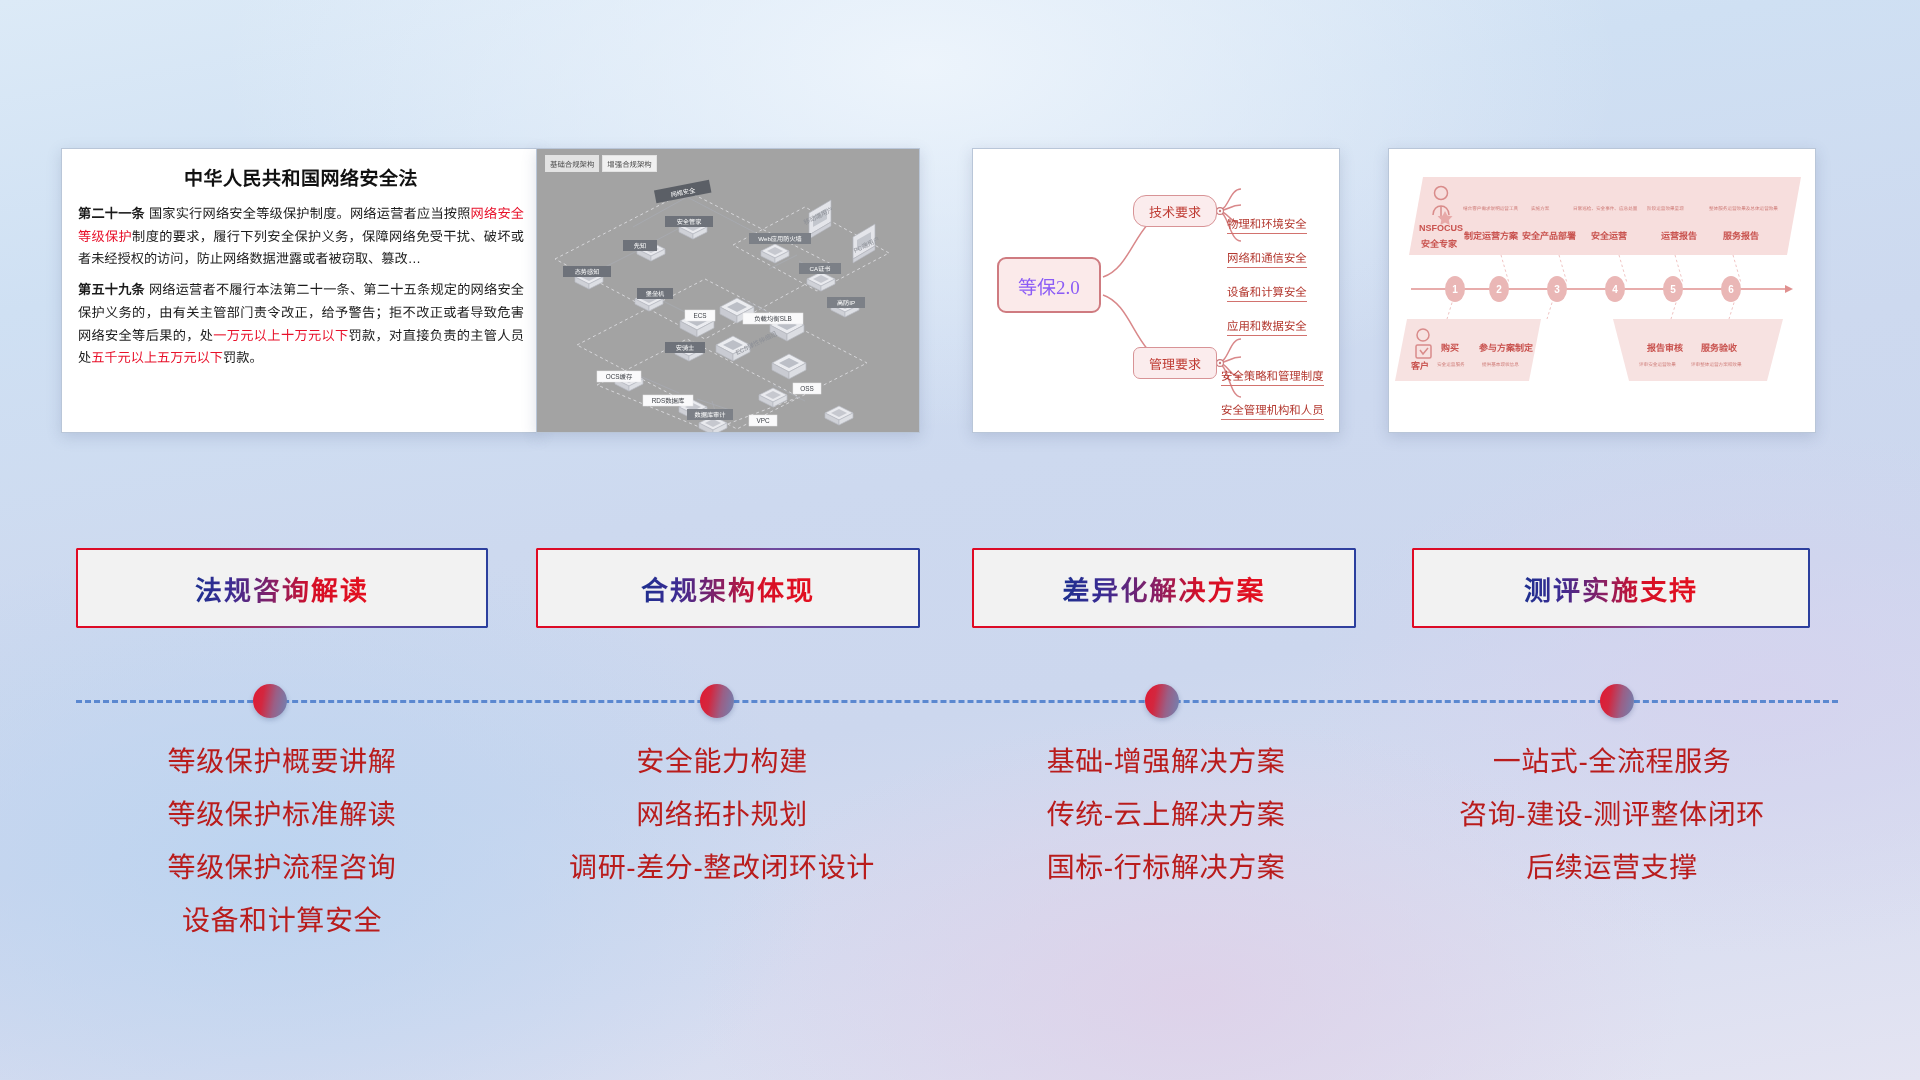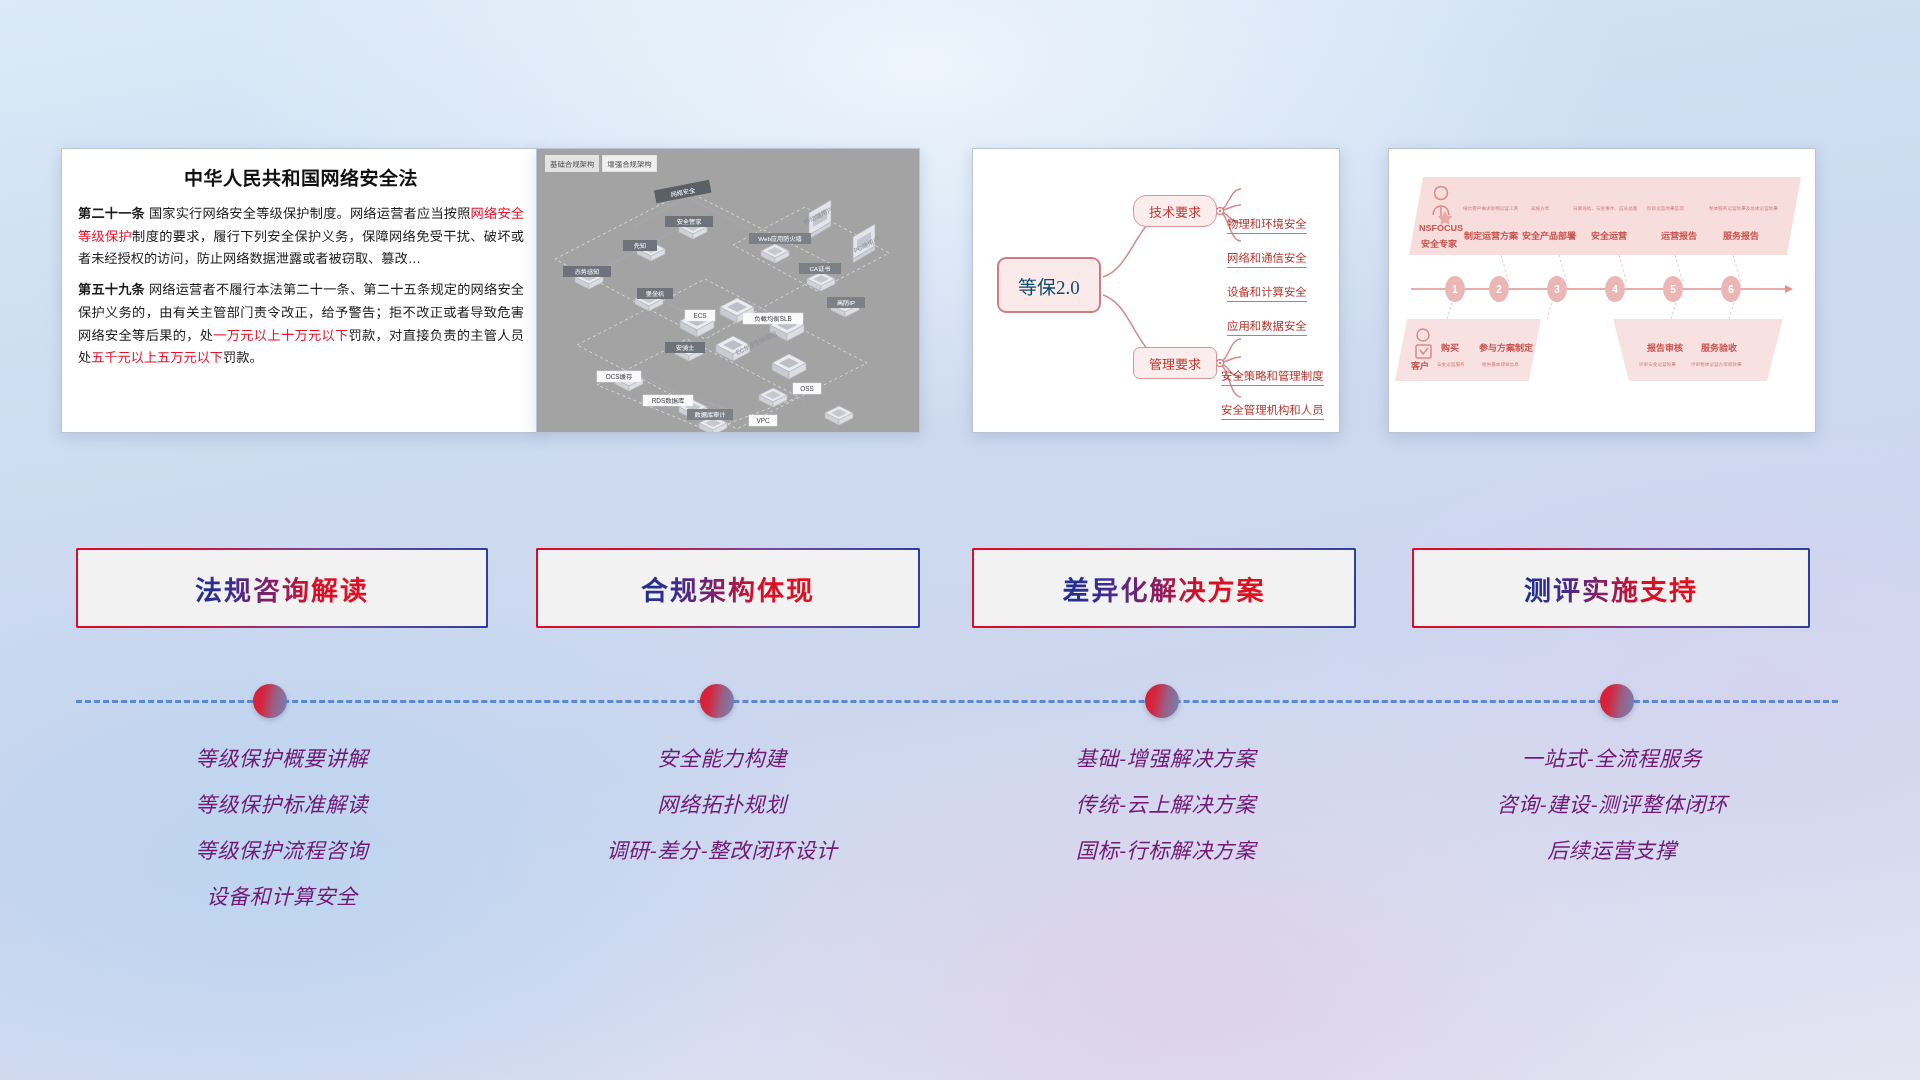--- a/index.html
+++ b/index.html
@@ -48,21 +48,21 @@
   .arch-tab.sel{ background:#e3e3e3; }
   .arch svg{ position:absolute; left:0; top:0; }
 
   
   .mind{ position:relative; width:100%; height:100%; }
   .mind svg{ position:absolute; left:0; top:0; }
   .mind-root{
     position:absolute; left:24px; top:108px; width:104px; height:56px;
     border:2px solid #cf7b80; border-radius:9px; background:#fbeaea;
     display:flex; align-items:center; justify-content:center;
-    font-size:19px; color:#0c4a6e; font-family:"Liberation Serif","DejaVu Serif",serif;
+    font-size:19px; color:#8b5cf6; font-family:"Liberation Serif","DejaVu Serif",serif;
   }
   .mind-b{
     position:absolute; width:84px; height:32px;
     border:1.4px solid #d89396; border-radius:7px; background:#fbeced;
     display:flex; align-items:center; justify-content:center;
     font-size:13px; color:#bf3b33; font-family:"Liberation Serif","DejaVu Serif",serif;
   }
   .mind-leaf{
     position:absolute; font-size:11.4px; color:#b3382f; white-space:nowrap;
     font-family:"Liberation Serif","DejaVu Serif",serif;
@@ -124,22 +124,22 @@
   .tl-d3{ left:1145px;} .tl-d4{ left:1600px;}
 
   
   .cols{ position:absolute; left:0; top:736px; width:1920px; height:300px; }
   .col{ position:absolute; top:0; text-align:center; }
   .col-1{ left:76px;   width:412px; }
   .col-2{ left:524px;  width:396px; }
   .col-3{ left:968px;  width:396px; }
   .col-4{ left:1412px; width:400px; }
   .col-li{
-    font-size:21px; color:#701a75; line-height:1; padding:12px 0 13px;
-    letter-spacing:.6px; white-space:nowrap;font-style:italic;
+    font-size:28px; color:#b91c1c; line-height:1; padding:12px 0 13px;
+    letter-spacing:.6px; white-space:nowrap;
   }
 </style>
 </head>
 <body>
 
 <div class="stage">
 
   <div class="cards">
 
     <div class="card card-1">

